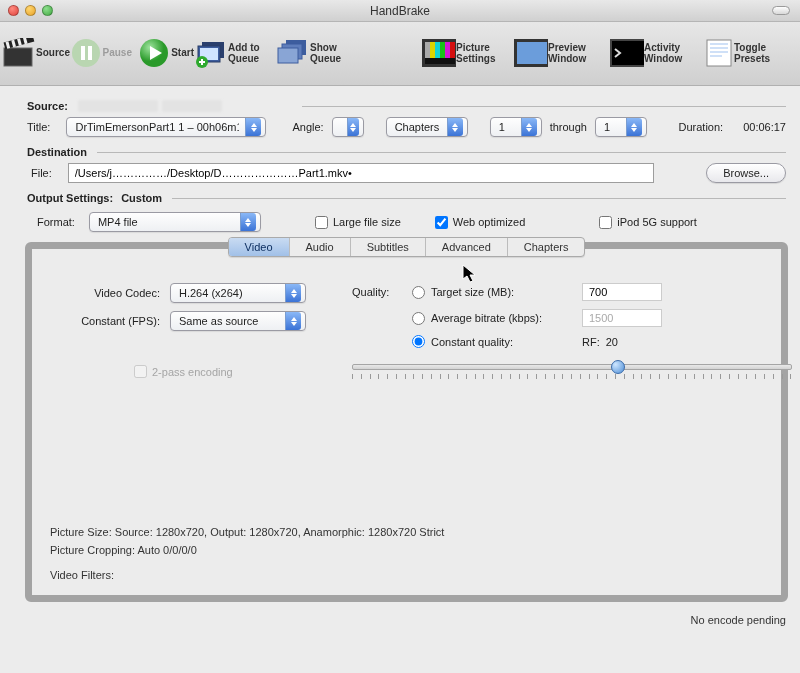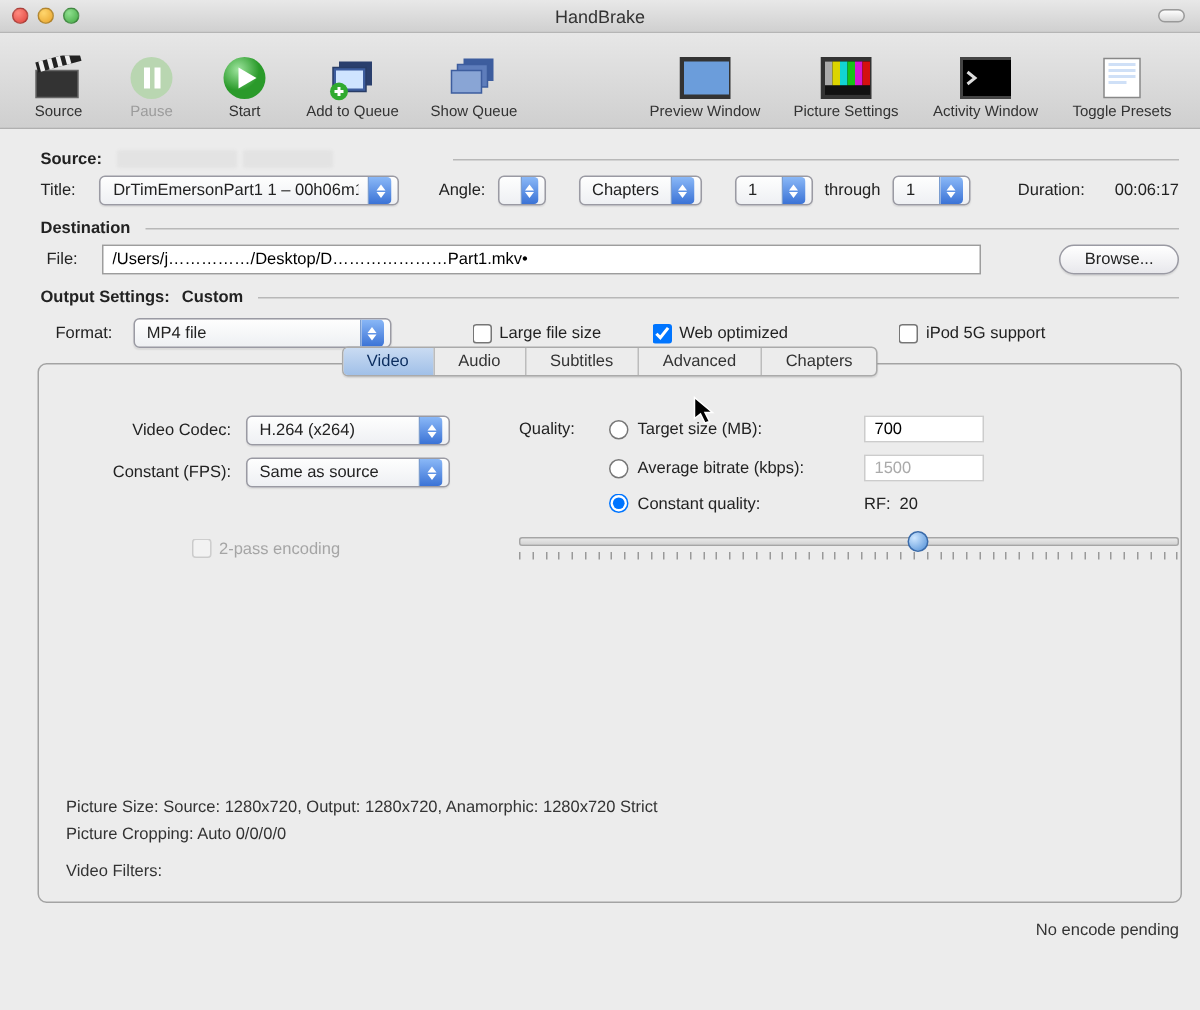--- a/index.html
+++ b/index.html
@@ -34,24 +34,25 @@
   }
 
   .toolbar {
     height: 64px;
     background: linear-gradient(#e7e7e7, #cfcfcf);
     border-bottom: 1px solid #b0b0b0;
     display:flex; align-items:center;
     padding: 0 8px;
   }
   .tb-btn {
-    display:flex; flex-direction:column; align-items:center; justify-content:flex-end;
+    display:flex; flex-direction:row; align-items:center; justify-content:flex-end;
     width:62px; height:56px; padding-bottom:2px;
     font-size: 10px; color:#333;
     border-radius:4px;
+    font-weight:bold;
   }
   .tb-btn[data-disabled="true"] { color:#9c9c9c; }
   .tb-btn .ico { width:34px; height:34px; display:flex; align-items:center; justify-content:center; }
   .tb-spacer { flex:1; }
 
   .content { padding: 8px 14px 6px 27px; }
   .row { display:flex; align-items:center; padding:3px 0; }
   .label { width:auto; margin-right:8px; color:#222; }
   .hr-line { flex:1; height:1px; background:#b8b8b8; }
   .section-head {
@@ -96,21 +97,21 @@
     font-family: inherit;
   }
   .chk { display:inline-flex; align-items:center; margin-right:20px; }
   .chk input { margin:0 5px 0 0; }
   .chk[data-disabled="true"] { color:#a5a5a5; }
   .chk[data-disabled="true"] input { filter:grayscale(1); }
 
   .panel {
     margin: 8px -2px 0 -2px;
     background: #ececec;
-    border:1px solid #a3a3a3; border-radius:6px;
+    border:7px solid #a3a3a3; border-radius:6px;
     padding: 12px 18px 10px 18px;
     min-height: 360px;
     display:flex; flex-direction:column;
     position:relative;
   }
   .tabs {
     position:absolute; top:-12px; left:0; right:0;
     display:flex; justify-content:center;
   }
   .tabbar {
@@ -225,44 +226,44 @@
     <span class="ico">
       <svg width="34" height="30">
           <rect x="10" y="2" width="20" height="15" fill="#3d5d9e"></rect>
           <rect x="6" y="6" width="20" height="15" fill="#5e7dbb" stroke="#3d5d9e"></rect>
           <rect x="2" y="10" width="20" height="15" fill="#89a5d5" stroke="#3d5d9e"></rect>
         </svg>
     </span>
     <span>Show Queue</span>
   </div>
   <div class="tb-spacer"></div>
-  <div class="tb-btn" style="width:96px">
-    <span class="ico">
-      <svg width="36" height="28">
-          <rect width="36" height="28" fill="#333"></rect>
-          <rect x="3" y="3" width="30" height="22" fill="#6b9ddb"></rect>
-        </svg>
-    </span>
-    <span>Preview Window</span>
-  </div>
   <div class="tb-btn" style="width:92px">
     <span class="ico">
       <svg width="36" height="28">
           <rect width="36" height="28" fill="#333"></rect>
           <rect x="3" y="3" width="30" height="22" fill="#000"></rect>
           <rect x="3" y="3" width="5" height="16" fill="#aaa"></rect>
           <rect x="8" y="3" width="5" height="16" fill="#dcd400"></rect>
           <rect x="13" y="3" width="5" height="16" fill="#12d4d4"></rect>
           <rect x="18" y="3" width="5" height="16" fill="#18c218"></rect>
           <rect x="23" y="3" width="5" height="16" fill="#d418d4"></rect>
           <rect x="28" y="3" width="5" height="16" fill="#d41010"></rect>
           <rect x="3" y="19" width="30" height="6" fill="#111"></rect>
         </svg>
     </span>
     <span>Picture Settings</span>
+  </div>
+  <div class="tb-btn" style="width:96px">
+    <span class="ico">
+      <svg width="36" height="28">
+          <rect width="36" height="28" fill="#333"></rect>
+          <rect x="3" y="3" width="30" height="22" fill="#6b9ddb"></rect>
+        </svg>
+    </span>
+    <span>Preview Window</span>
   </div>
   <div class="tb-btn" style="width:94px">
     <span class="ico">
        <svg width="36" height="28">
           <rect width="36" height="28" fill="#444"></rect>
           <rect x="2" y="2" width="32" height="24" fill="#000"></rect>
           <path d="M5 10 L10 14 L5 18" stroke="#ddd" fill="none" stroke-width="2"></path>
         </svg>
     </span>
     <span>Activity Window</span>

